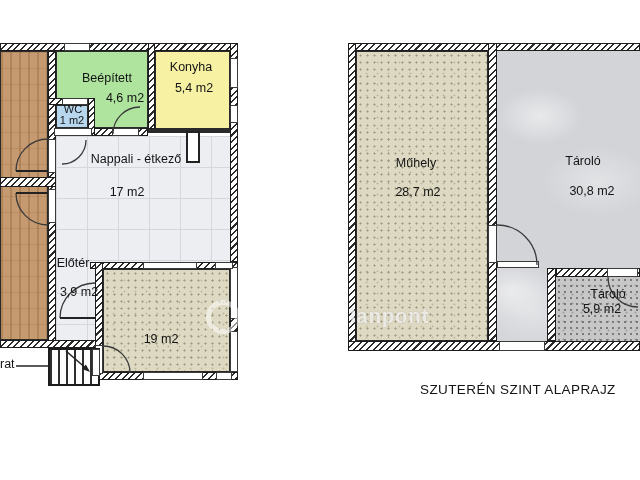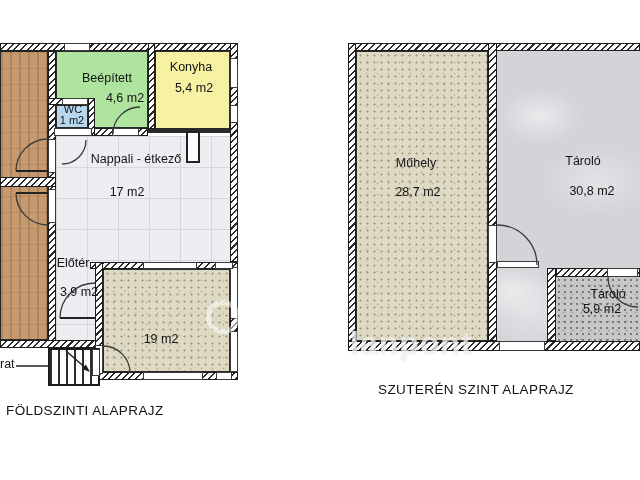--- a/index.html
+++ b/index.html
@@ -42,22 +42,22 @@
      radial-gradient(rgba(70,70,76,.6) 0.9px,transparent 1.2px),
      radial-gradient(rgba(100,100,106,.5) 0.8px,transparent 1.1px);
      background-size:6px 6px,9px 9px;background-position:0 0,3px 4px;
      background-color:var(--c-storage_small,#c7c7c7);}
   .stairs{position:absolute;background:repeating-linear-gradient(90deg,#2e2e2e 0 1.6px,#fdfdfd 1.6px 8px);
      border:2px solid #1c1c1c;}
   
   .lbl{position:absolute;font-size:12.5px;line-height:1.1;text-align:center;white-space:nowrap;}
   .lbl.small{font-size:11px;}
   .cap{position:absolute;font-size:13.5px;letter-spacing:.4px;white-space:nowrap;}
-  .wm-text{position:absolute;font-size:32px;font-weight:bold;color:rgba(252,252,252,.68);
-     text-shadow:0 0 2px rgba(140,140,140,.35);letter-spacing:1px;margin-top:20px;}
+  .wm-text{position:absolute;font-size:20px;font-weight:bold;color:rgba(252,252,252,.68);
+     text-shadow:0 0 2px rgba(140,140,140,.35);letter-spacing:1px;}
   .wm-ring{position:absolute;width:34px;height:34px;border-radius:50%;
      border:5px solid rgba(255,255,255,.5);}
   svg.overlay{position:absolute;left:0;top:0;pointer-events:none;}
 </style>
 </head>
 <body>
 
 <div id="stage">
 
   <div class="room wood abs" style="left:0;top:51px;width:48px;height:289px"></div>
@@ -156,19 +156,18 @@
   <div class="lbl" style="left:126px;top:333px;width:70px">19 m2</div>
   <div class="lbl" style="left:0;top:358px;width:18px;text-align:left">rat</div>
 
   <div class="lbl" style="left:381px;top:157px;width:70px">Műhely</div>
   <div class="lbl" style="left:383px;top:186px;width:70px">28,7 m2</div>
   <div class="lbl" style="left:548px;top:155px;width:70px">Tároló</div>
   <div class="lbl" style="left:557px;top:185px;width:70px">30,8 m2</div>
   <div class="lbl" style="left:573px;top:288px;width:70px">Tároló</div>
   <div class="lbl" style="left:567px;top:303px;width:70px">5,9 m2</div>
 
-  <div class="cap" style="left:6px;top:403px">FÖLDSZINTI ALAPRAJZ</div>
-  <div class="cap" style="left:378px;top:382px">SZUTERÉN SZINT ALAPRAJZ</div>
+  <div class="cap" style="left:420px;top:382px">SZUTERÉN SZINT ALAPRAJZ</div>
 
   <div class="wm-ring" style="left:206px;top:300px"></div>
   <div class="wm-text" style="left:350px;top:305px">lanpont</div>
 
 </div>
 
 </body></html>

